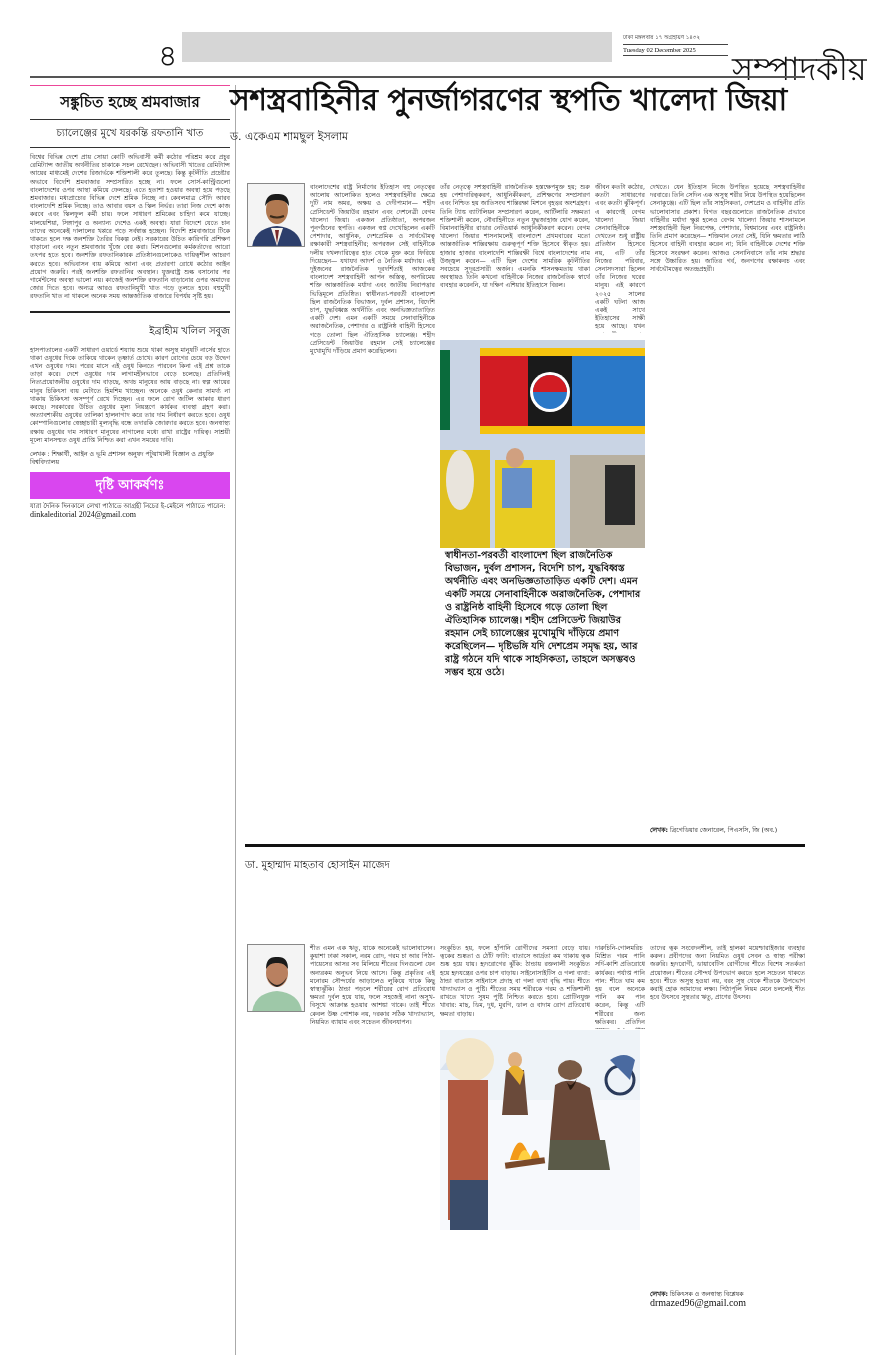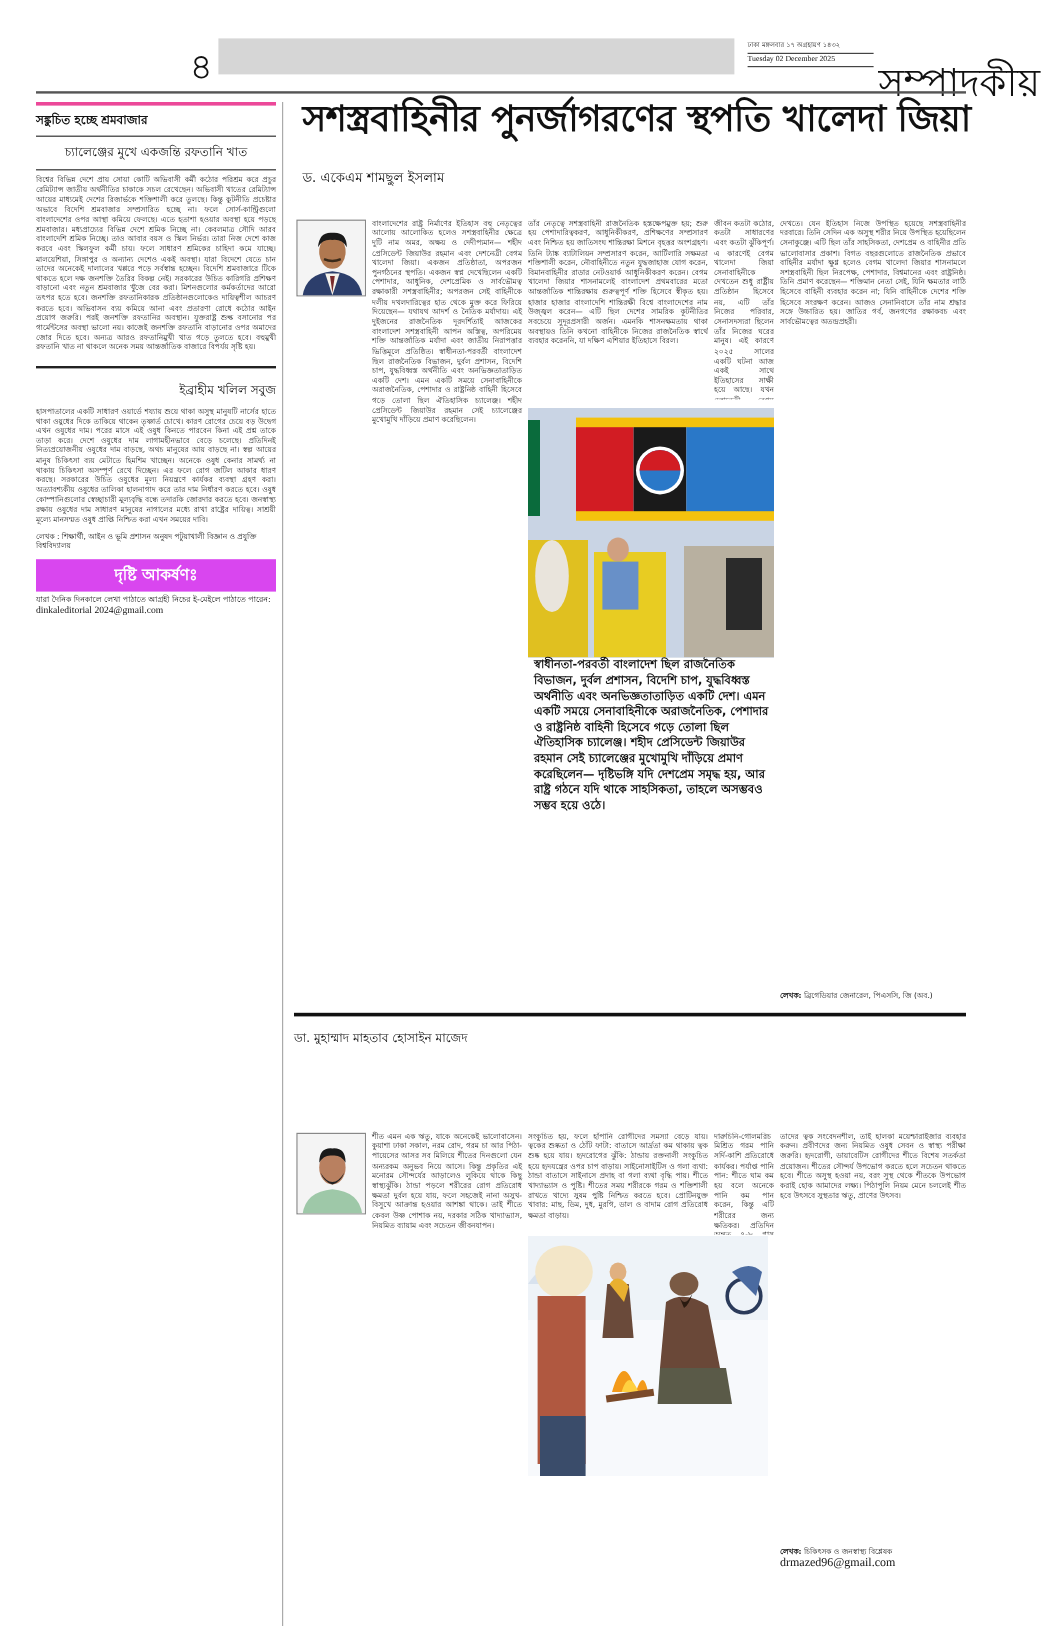--- a/index.html
+++ b/index.html
@@ -14,35 +14,35 @@
   .ad-slot { position: absolute; left: 152px; top: 4px; width: 430px; height: 30px; background: #d6d6d6; }
   .date-box { position: absolute; left: 593px; top: 6px; width: 105px; font-size: 6px; border-bottom: 1px solid #444; padding-bottom: 2px; }
   .date-bn { font-size: 5.5px; border-bottom: 1px solid #444; padding-bottom: 2px; color: #222; }
   .date-en { font-family: "Liberation Serif", serif; font-size: 6.5px; padding-top: 1px; }
   .section-title { position: absolute; left: 702px; top: 0; font-size: 32px; font-family: "DejaVu Serif", serif; margin-top: 16px; }
   .mast-rule { position: absolute; left: 30px; top: 76px; width: 775px; height: 2px; background: #555; }
 
   
   .leftcol { position: absolute; left: 30px; top: 85px; width: 200px; }
   .vrule { position: absolute; left: 235px; top: 85px; width: 1px; height: 1270px; background: #aaa; }
-  .l-head { font-size: 10px; font-weight: bold; padding: 4px 0 4px; border-top: 3px solid #ec4899; border-bottom: 1px solid #333; }
+  .l-head { font-size: 15px; font-weight: bold; text-align: center; padding: 4px 0 4px; border-top: 1px solid #ec4899; border-bottom: 1px solid #333; }
   .l-sub { font-size: 10px; text-align: center; margin: 5px 0; padding-bottom: 5px; border-bottom: 1px solid #333; }
   .body { font-size: 6.2px; line-height: 8.2px; text-align: justify; color: #222; }
   .l-rule { height: 2px; background: #222; margin: 10px 0 8px; }
   .l-head2 { font-size: 19px; font-weight: bold; line-height: 26px; }
   .l-author { font-size: 10px; margin: 10px 0 6px; text-align: right; }
   .l-writer { font-size: 6.2px; line-height: 8px; margin-top: 6px; }
   .attention { background: #d946ef; color: #fff; font-size: 13px; font-weight: bold; text-align: center; padding: 3px 0; margin-top: 6px; }
   .attention-note { font-size: 6.5px; line-height: 8.5px; margin-top: 3px; }
   .attention-note .email { font-family: "Liberation Serif", serif; font-size: 8px; }
 
   
-  .lead { position: absolute; left: 252px; top: 80px; width: 560px; }
+  .lead { position: absolute; left: 230px; top: 80px; width: 560px; }
   .lead-head { font-size: 30px; font-weight: bold; line-height: 40px; letter-spacing: -0.5px; white-space: nowrap; }
-  .lead-author { font-size: 11px; margin-top: 20px; }
+  .lead-author { font-size: 11px; margin-top: 8px; }
   .author-photo { position: absolute; background: #fff; border: 1px solid #888; overflow: hidden; }
   .cols { position: absolute; font-size: 6.2px; line-height: 8.2px; text-align: justify; color: #222; }
   .photo-main { position: absolute; left: 440px; top: 340px; width: 205px; height: 208px; overflow: hidden; background: #c9d3e0; }
   .caption { position: absolute; left: 445px; top: 548px; width: 196px; font-size: 9.5px; line-height: 13px; font-weight: bold; }
   .lead-writer { position: absolute; left: 650px; top: 825px; width: 160px; font-size: 6.2px; }
   .lead-writer b { font-weight: bold; }
   .h-rule { position: absolute; left: 245px; top: 844px; width: 560px; height: 3px; background: #111; }
 
   
   .second { position: absolute; left: 245px; top: 855px; width: 560px; }
@@ -61,21 +61,21 @@
   <div class="date-box">
     <div class="date-bn">ঢাকা মঙ্গলবার ১৭ অগ্রহায়ণ ১৪৩২</div>
     <div class="date-en">Tuesday 02 December 2025</div>
   </div>
   <span class="section-title">সম্পাদকীয়</span>
 </div>
 <div class="mast-rule"></div>
 
 <div class="leftcol">
   <div class="l-head">সঙ্কুচিত হচ্ছে শ্রমবাজার</div>
-  <div class="l-sub">চ্যালেঞ্জের মুখে একজন্তি রফতানি খাত</div>
+  <div class="l-sub">চ্যালেঞ্জের মুখে যরকম্তি রফতানি খাত</div>
   <div class="body">বিশ্বের বিভিন্ন দেশে প্রায় সোয়া কোটি অভিবাসী কর্মী কঠোর পরিশ্রম করে প্রচুর রেমিট্যান্স জাতীয় অর্থনীতির চাকাকে সচল রেখেছেন। অভিবাসী খাতের রেমিট্যান্স আয়ের মাধ্যমেই দেশের রিজার্ভকে শক্তিশালী করে তুলছে। কিন্তু কূটনীতি প্রচেষ্টার অভাবে বিদেশি শ্রমবাজার সম্প্রসারিত হচ্ছে না। ফলে সোর্স-কান্ট্রিগুলো বাংলাদেশের ওপর আস্থা কমিয়ে ফেলছে। এতে হতাশা হওয়ার অবস্থা হয়ে পড়ছে শ্রমবাজার। মধ্যপ্রাচ্যের বিভিন্ন দেশে শ্রমিক নিচ্ছে না। কেবলমাত্র সৌদি আরব বাংলাদেশি শ্রমিক নিচ্ছে। তাও আবার বয়স ও স্কিল নির্ভর। তারা নিজ দেশে কাজ করবে এবং স্কিলফুল কর্মী চায়। ফলে সাধারণ শ্রমিকের চাহিদা কমে যাচ্ছে। মালয়েশিয়া, সিঙ্গাপুর ও অন্যান্য দেশেও একই অবস্থা। যারা বিদেশে যেতে চান তাদের অনেকেই দালালের খপ্পরে পড়ে সর্বস্বান্ত হচ্ছেন। বিদেশি শ্রমবাজারে টিকে থাকতে হলে দক্ষ জনশক্তি তৈরির বিকল্প নেই। সরকারের উচিত কারিগরি প্রশিক্ষণ বাড়ানো এবং নতুন শ্রমবাজার খুঁজে বের করা। মিশনগুলোর কর্মকর্তাদের আরো তৎপর হতে হবে। জনশক্তি রফতানিকারক প্রতিষ্ঠানগুলোকেও দায়িত্বশীল আচরণ করতে হবে। অভিবাসন ব্যয় কমিয়ে আনা এবং প্রতারণা রোধে কঠোর আইন প্রয়োগ জরুরি। পরই জনশক্তি রফতানির অবস্থান। যুক্তরাষ্ট্র শুল্ক বসানোর পর গার্মেন্টসের অবস্থা ভালো নয়। কাজেই জনশক্তি রফতানি বাড়ানোর ওপর অমাদের জোর দিতে হবে। অন্যত্র আরও রফতানিমুখী খাত গড়ে তুলতে হবে। বহুমুখী রফতানি খাত না থাকলে অনেক সময় আন্তর্জাতিক বাজারে বিপর্যয় সৃষ্টি হয়।</div>
   <div class="l-rule"></div>
   <div class="l-author">ইব্রাহীম খলিল সবুজ</div>
   <div class="body">হাসপাতালের একটি সাধারণ ওয়ার্ডে শয্যায় শুয়ে থাকা অসুস্থ মানুষটি নার্সের হাতে থাকা ওষুধের দিকে তাকিয়ে থাকেন তৃষ্ণার্ত চোখে। কারণ রোগের চেয়ে বড় উদ্বেগ এখন ওষুধের দাম। পরের মাসে এই ওষুধ কিনতে পারবেন কিনা এই প্রশ্ন তাকে তাড়া করে। দেশে ওষুধের দাম লাগামহীনভাবে বেড়ে চলেছে। প্রতিদিনই নিত্যপ্রয়োজনীয় ওষুধের দাম বাড়ছে, অথচ মানুষের আয় বাড়ছে না। স্বল্প আয়ের মানুষ চিকিৎসা ব্যয় মেটাতে হিমশিম খাচ্ছেন। অনেকে ওষুধ কেনার সামর্থ্য না থাকায় চিকিৎসা অসম্পূর্ণ রেখে দিচ্ছেন। এর ফলে রোগ জটিল আকার ধারণ করছে। সরকারের উচিত ওষুধের মূল্য নিয়ন্ত্রণে কার্যকর ব্যবস্থা গ্রহণ করা। অত্যাবশ্যকীয় ওষুধের তালিকা হালনাগাদ করে তার দাম নির্ধারণ করতে হবে। ওষুধ কোম্পানিগুলোর স্বেচ্ছাচারী মূল্যবৃদ্ধি বন্ধে তদারকি জোরদার করতে হবে। জনস্বাস্থ্য রক্ষায় ওষুধের দাম সাধারণ মানুষের নাগালের মধ্যে রাখা রাষ্ট্রের দায়িত্ব। সাশ্রয়ী মূল্যে মানসম্মত ওষুধ প্রাপ্তি নিশ্চিত করা এখন সময়ের দাবি।</div>
   <div class="l-writer">লেখক : শিক্ষার্থী, আইন ও ভূমি প্রশাসন অনুষদ পটুয়াখালী বিজ্ঞান ও প্রযুক্তি বিশ্ববিদ্যালয়</div>
   <div class="attention">দৃষ্টি আকর্ষণঃ</div>
   <div class="attention-note">
     <span>যারা দৈনিক দিনকালে লেখা পাঠাতে আগ্রহী নিচের ই-মেইলে পাঠাতে পারেন:</span>
     <span class="email">dinkaleditorial 2024@gmail.com</span>
   </div>

